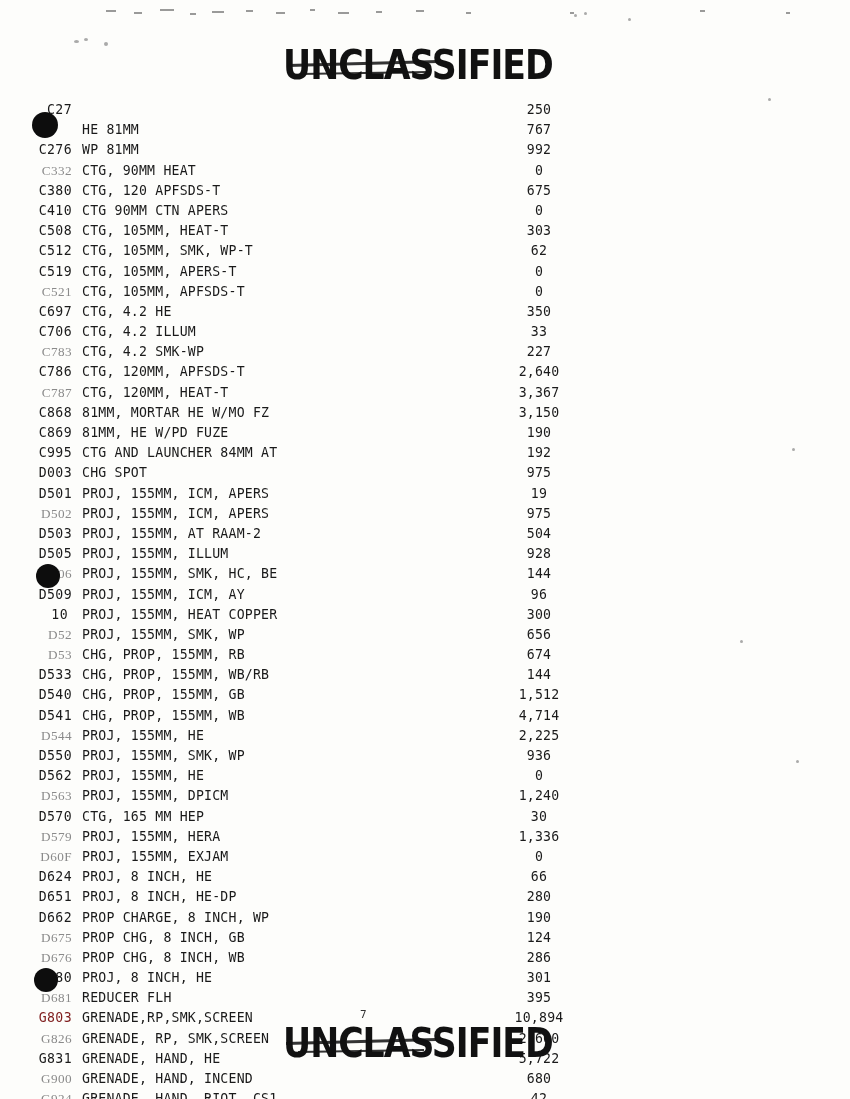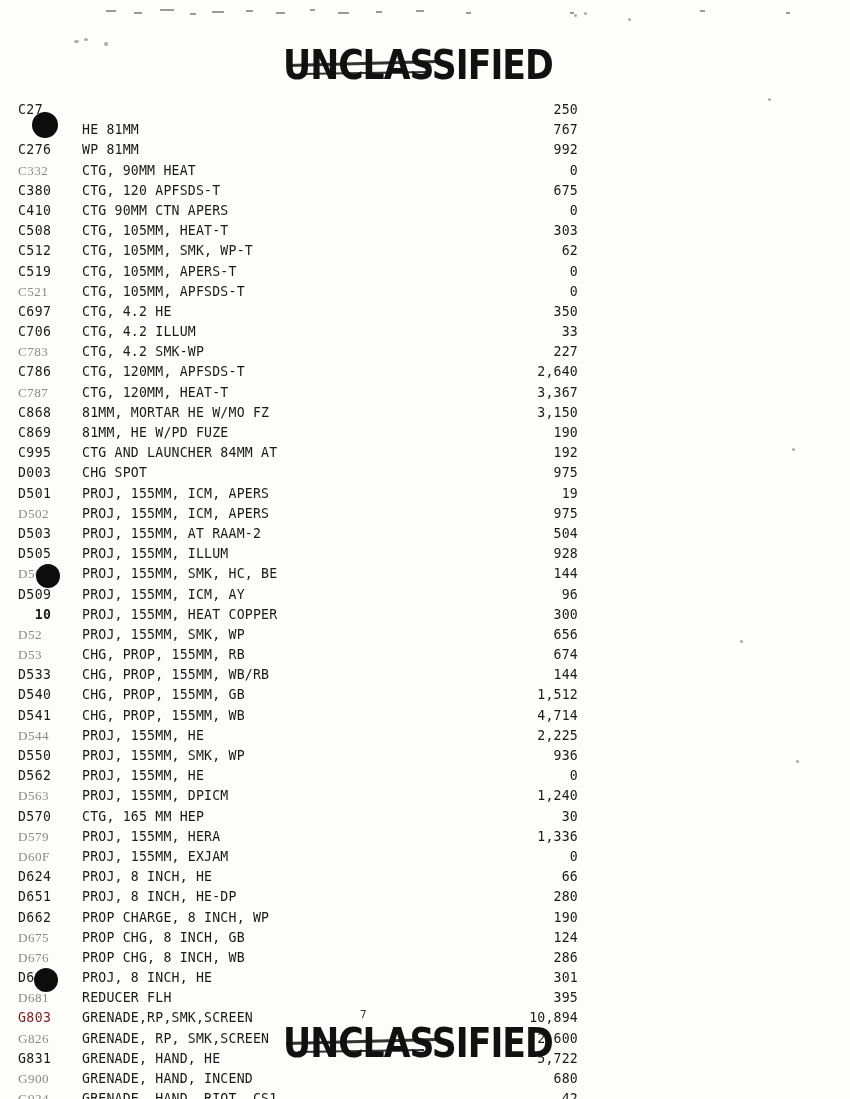--- a/index.html
+++ b/index.html
@@ -62,39 +62,38 @@
     white-space: pre;
   }
   .row {
     display: flex;
     height: 20.2px;
     align-items: baseline;
   }
   .code {
     width: 54px;
     flex: 0 0 54px;
-    text-align: left;
+    text-align: right;
     letter-spacing: .4px;
   }
   .code.indent {
-    text-align: center;
+    text-align: right;
     padding-right: 4px;
     width: 50px;
     flex: 0 0 50px;
-    font-weight: bold;
   }
   .desc {
     flex: 1 1 auto;
     padding-left: 10px;
     letter-spacing: .2px;
   }
   .qty {
     width: 78px;
     flex: 0 0 78px;
-    text-align: right;
+    text-align: center;
     letter-spacing: .2px;
   }
 
   
   .faded { color: #8a8a8a; font-family: Liberation Serif, serif; }
   .vfaded { color: #7f1d1d; }
 
   .blob {
     position: absolute;
     background: #0d0d0d;

